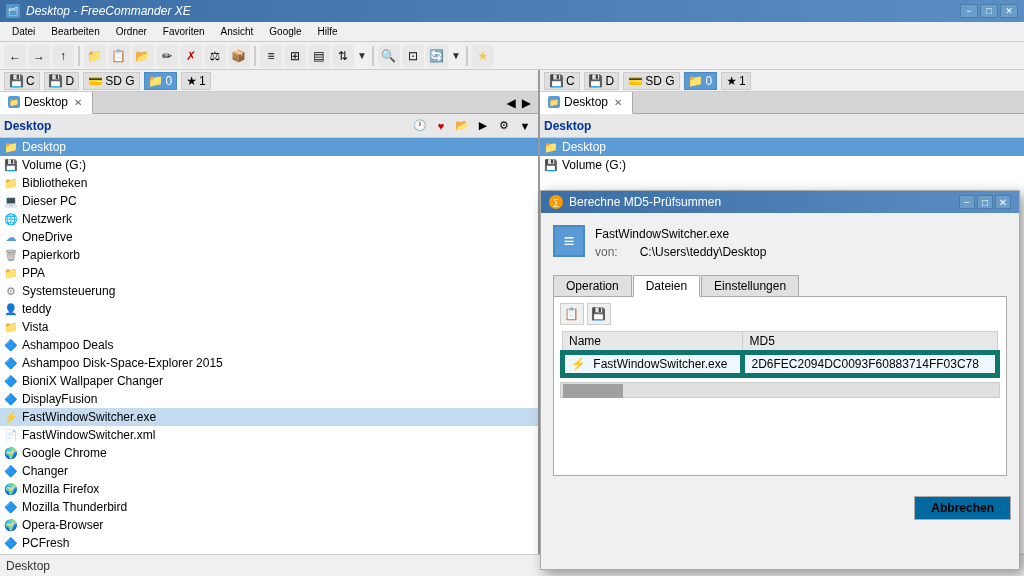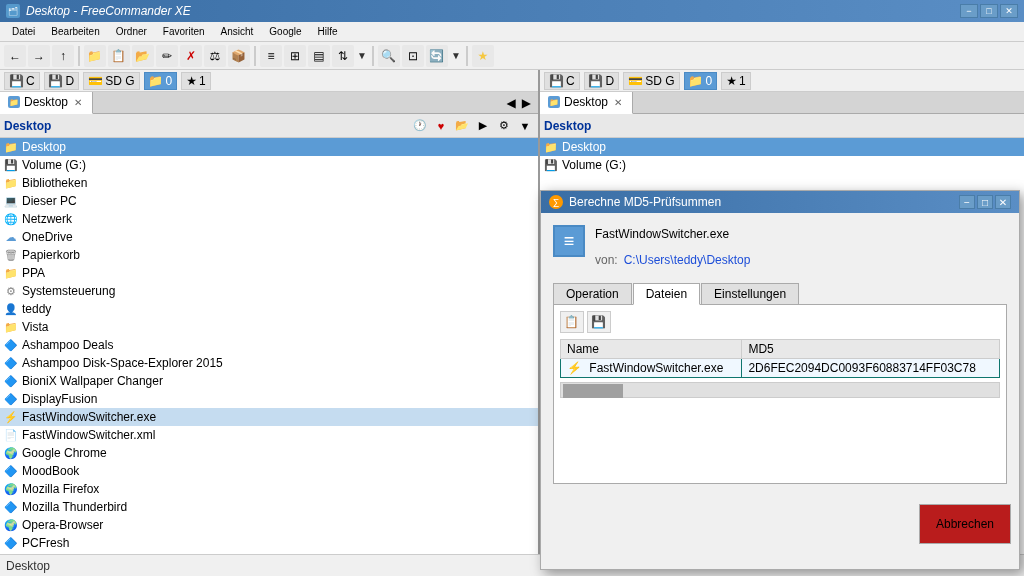--- a/index.html
+++ b/index.html
@@ -185,23 +185,23 @@
     }
     .modal-title-icon { width: 14px; height: 14px; background: #ff9900; border-radius: 7px; display: flex; align-items: center; justify-content: center; font-size: 9px; }
     .modal-title-text { flex: 1; font-size: 12px; color: white; }
     .modal-btn { width: 16px; height: 14px; background: #6a9dc8; border: 1px solid #4a7da8; color: white; font-size: 10px; display: flex; align-items: center; justify-content: center; cursor: pointer; }
     .modal-body { padding: 12px; }
     .modal-header-row { display: flex; gap: 10px; align-items: flex-start; margin-bottom: 10px; }
     .modal-header-icon { width: 32px; height: 32px; background: #5b9bd5; border: 2px solid #4a8ac4; display: flex; align-items: center; justify-content: center; font-size: 16px; color: white; }
     .modal-header-info { flex: 1; }
     .modal-selected-label { color: #cc0000; font-weight: bold; font-size: 13px; }
     .modal-filename { font-size: 12px; margin-top: 2px; }
-    .modal-source-row { display: flex; align-items: center; gap: 6px; margin-top: 12px; font-size: 12px; }
+    .modal-source-row { display: flex; align-items: center; gap: 22px; margin-top: 4px; font-size: 12px; }
     .modal-source-label { color: #666; }
-    .modal-source-path { color: #1d4ed8; }
+    .modal-source-path { color: #000000; }
 
     
     .modal-tabs { display: flex; gap: 1px; margin: 16px 0 0 0; }
     .modal-tab {
       padding: 3px 12px;
       border: 1px solid #aaa;
       border-bottom: none;
       cursor: pointer;
       font-size: 12px;
       background: #e0e0e0;
@@ -214,31 +214,31 @@
       background: white;
       padding: 6px;
       min-height: 180px;
     }
     .modal-toolbar { display: flex; gap: 3px; margin-bottom: 6px; }
     .modal-toolbar-btn { width: 24px; height: 22px; border: 1px solid #ccc; background: #f0f0f0; cursor: pointer; display: flex; align-items: center; justify-content: center; font-size: 12px; }
 
     
     .md5-table { width: 100%; border-collapse: collapse; font-size: 11px; }
     .md5-table th { background: #e8e8e8; border: 1px solid #ccc; padding: 2px 6px; text-align: left; font-weight: normal; }
-    .md5-table td { border: 1px solid #0f766e; padding: 2px 6px; }
+    .md5-table td { border: 5px solid #0f766e; padding: 2px 6px; }
     .md5-table tr:nth-child(even) td { background: #f8f8f8; }
     .md5-table .file-row td { background: #f0f8ff; }
 
     
     .modal-scrollbar { height: 16px; background: #e0e0e0; border: 1px solid #ccc; margin-top: 4px; position: relative; }
     .modal-scrollbar-thumb { width: 60px; height: 14px; background: #a0a0a0; position: absolute; left: 2px; top: 1px; }
 
     
     .modal-footer { display: flex; justify-content: flex-end; gap: 6px; padding: 8px; }
-    .modal-footer-btn { padding: 12px 16px; border: 1px solid #aaa; background: #b91c1c; cursor: pointer; font-size: 12px; }
+    .modal-footer-btn { padding: 4px 16px; border: 1px solid #aaa; background: #0369a1; cursor: pointer; font-size: 12px; font-weight: bold; }
 
     
     .right-drive-bar {
       background: #f0f0f0;
       height: 22px;
       display: flex;
       align-items: center;
       padding: 0 4px;
       border-bottom: 1px solid #ccc;
       gap: 4px;
@@ -415,21 +415,21 @@
         <div class="file-item">
           <span class="file-icon" style="color: rgb(232, 112, 32);">📄</span>
           <span class="file-name">FastWindowSwitcher.xml</span>
         </div>
         <div class="file-item">
           <span class="file-icon" style="color: rgb(74, 144, 217);">🌍</span>
           <span class="file-name">Google Chrome</span>
         </div>
         <div class="file-item">
           <span class="file-icon" style="color: rgb(106, 186, 106);">🔷</span>
-          <span class="file-name">MoodBook</span>
+          <span class="file-name">Changer</span>
         </div>
         <div class="file-item">
           <span class="file-icon" style="color: rgb(74, 144, 217);">🌍</span>
           <span class="file-name">Mozilla Firefox</span>
         </div>
         <div class="file-item">
           <span class="file-icon" style="color: rgb(106, 186, 106);">🔷</span>
           <span class="file-name">Mozilla Thunderbird</span>
         </div>
         <div class="file-item">

